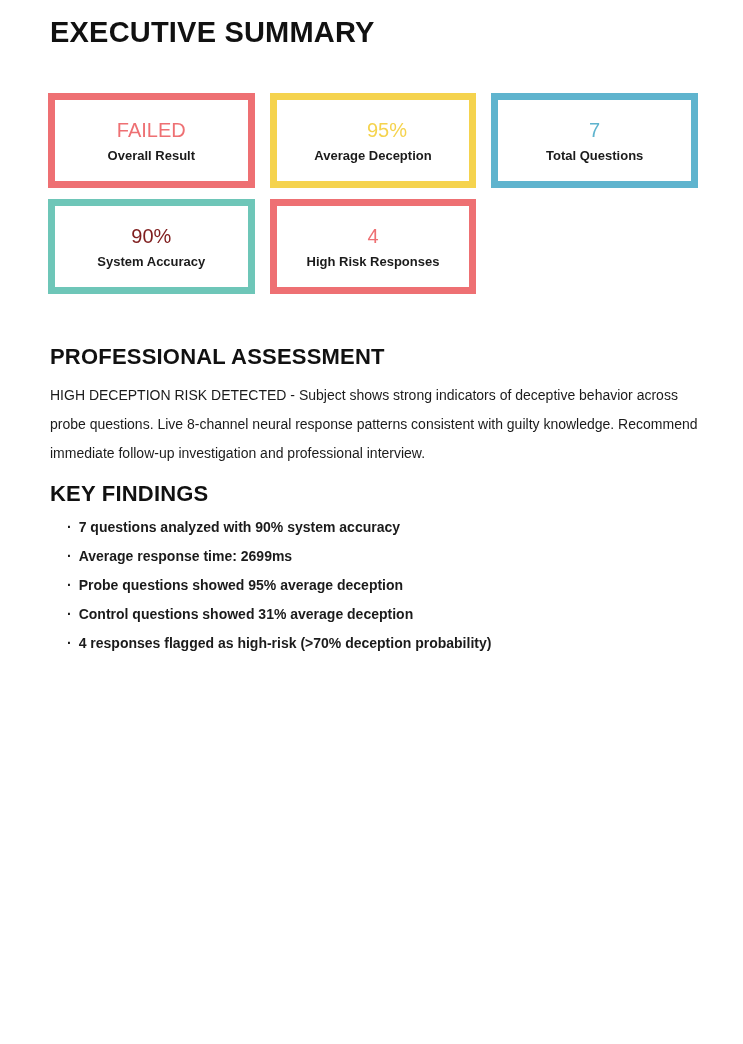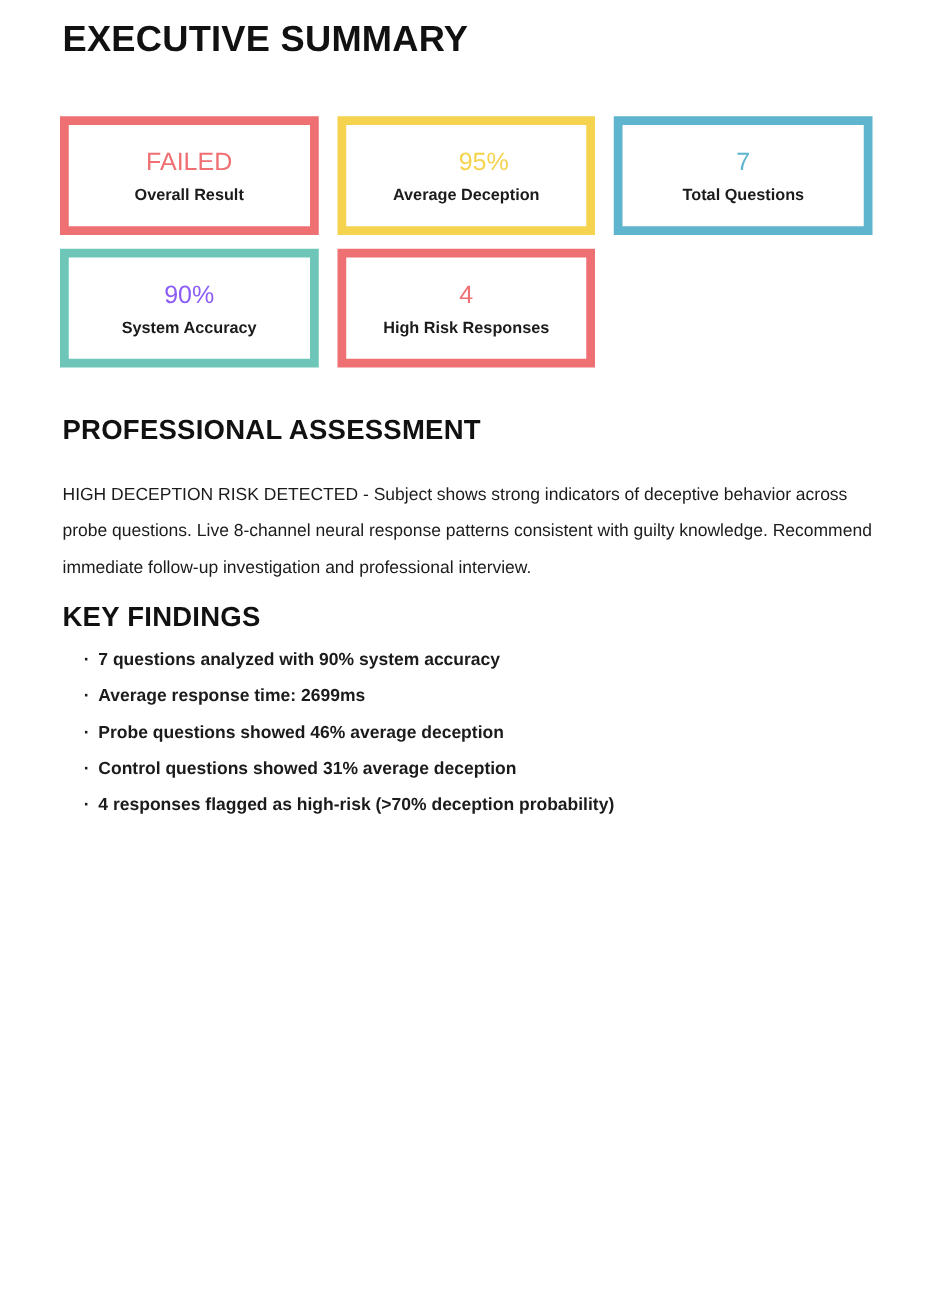--- a/index.html
+++ b/index.html
@@ -58,21 +58,21 @@
     line-height: 1;
   }
   .section-heading {
     position: absolute;
     left: 50px;
     font-size: 22px;
     font-weight: 700;
     color: #111111;
     letter-spacing: 0.2px;
   }
-  .heading-assessment { top: 331px; }
+  .heading-assessment { top: 344px; }
   .assessment-body {
     position: absolute;
     left: 50px;
     top: 381px;
     width: 652px;
     font-size: 14px;
     font-weight: 400;
     line-height: 29px;
     color: #1b1b1b;
   }
@@ -119,21 +119,21 @@
     </div>
     <div class="card" style="border-color: rgb(245, 211, 78);">
       <div class="card-value" style="color: rgb(245, 211, 78); margin-left: 28px;">95%</div>
       <div class="card-label">Average Deception</div>
     </div>
     <div class="card" style="border-color: rgb(95, 180, 206);">
       <div class="card-value" style="color: rgb(95, 180, 206);">7</div>
       <div class="card-label">Total Questions</div>
     </div>
     <div class="card" style="border-color: rgb(110, 198, 184);">
-      <div class="card-value" style="color: #8b5cf6;">90%</div>
+      <div class="card-value" style="color: #7f1d1d;">90%</div>
       <div class="card-label">System Accuracy</div>
     </div>
     <div class="card" style="border-color: rgb(238, 112, 115);">
       <div class="card-value" style="color: rgb(238, 112, 115);">4</div>
       <div class="card-label">High Risk Responses</div>
     </div>
   </div>
 
   <h2 class="section-heading heading-assessment">PROFESSIONAL ASSESSMENT</h2>
   <p class="assessment-body">HIGH DECEPTION RISK DETECTED - Subject shows strong indicators of deceptive behavior across probe questions. Live 8-channel neural response patterns consistent with guilty knowledge. Recommend immediate follow-up investigation and professional interview.</p>
@@ -143,21 +143,21 @@
     <li>
       <span class="bullet">·</span>
       <span>7 questions analyzed with 90% system accuracy</span>
     </li>
     <li>
       <span class="bullet">·</span>
       <span>Average response time: 2699ms</span>
     </li>
     <li>
       <span class="bullet">·</span>
-      <span>Probe questions showed 46% average deception</span>
+      <span>Probe questions showed 95% average deception</span>
     </li>
     <li>
       <span class="bullet">·</span>
       <span>Control questions showed 31% average deception</span>
     </li>
     <li>
       <span class="bullet">·</span>
       <span>4 responses flagged as high-risk (&gt;70% deception probability)</span>
     </li>
   </ul>

